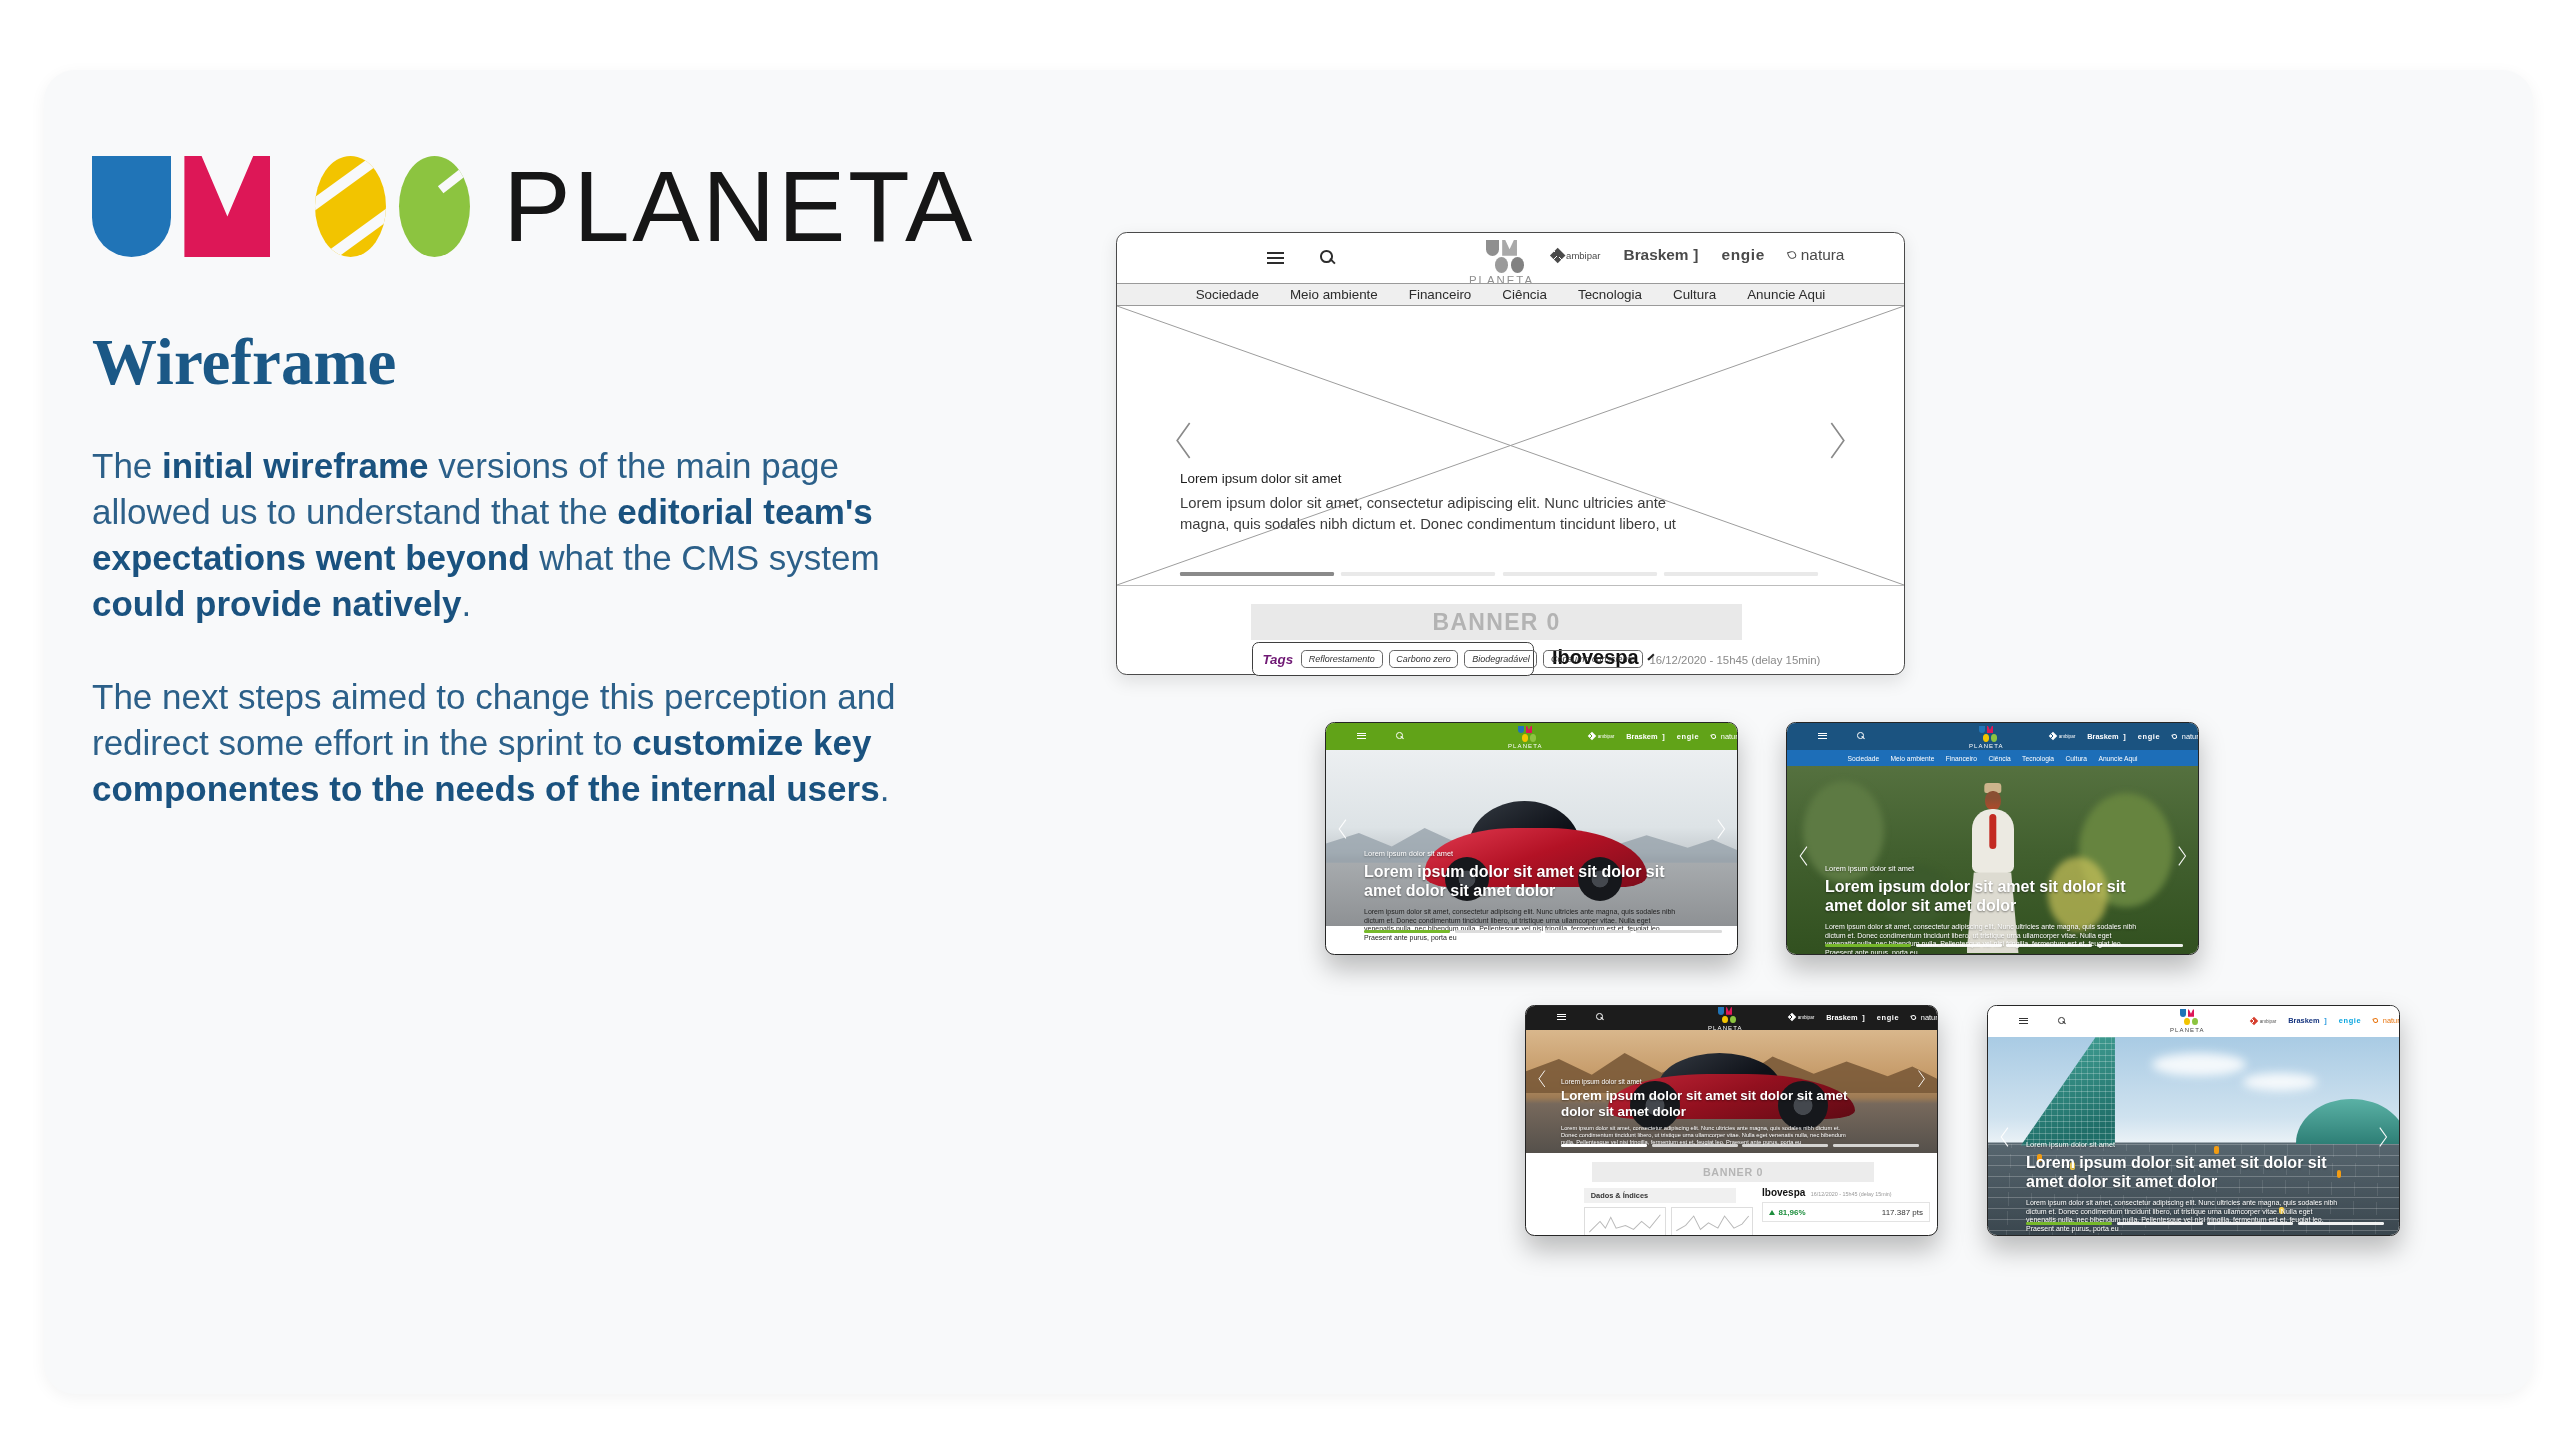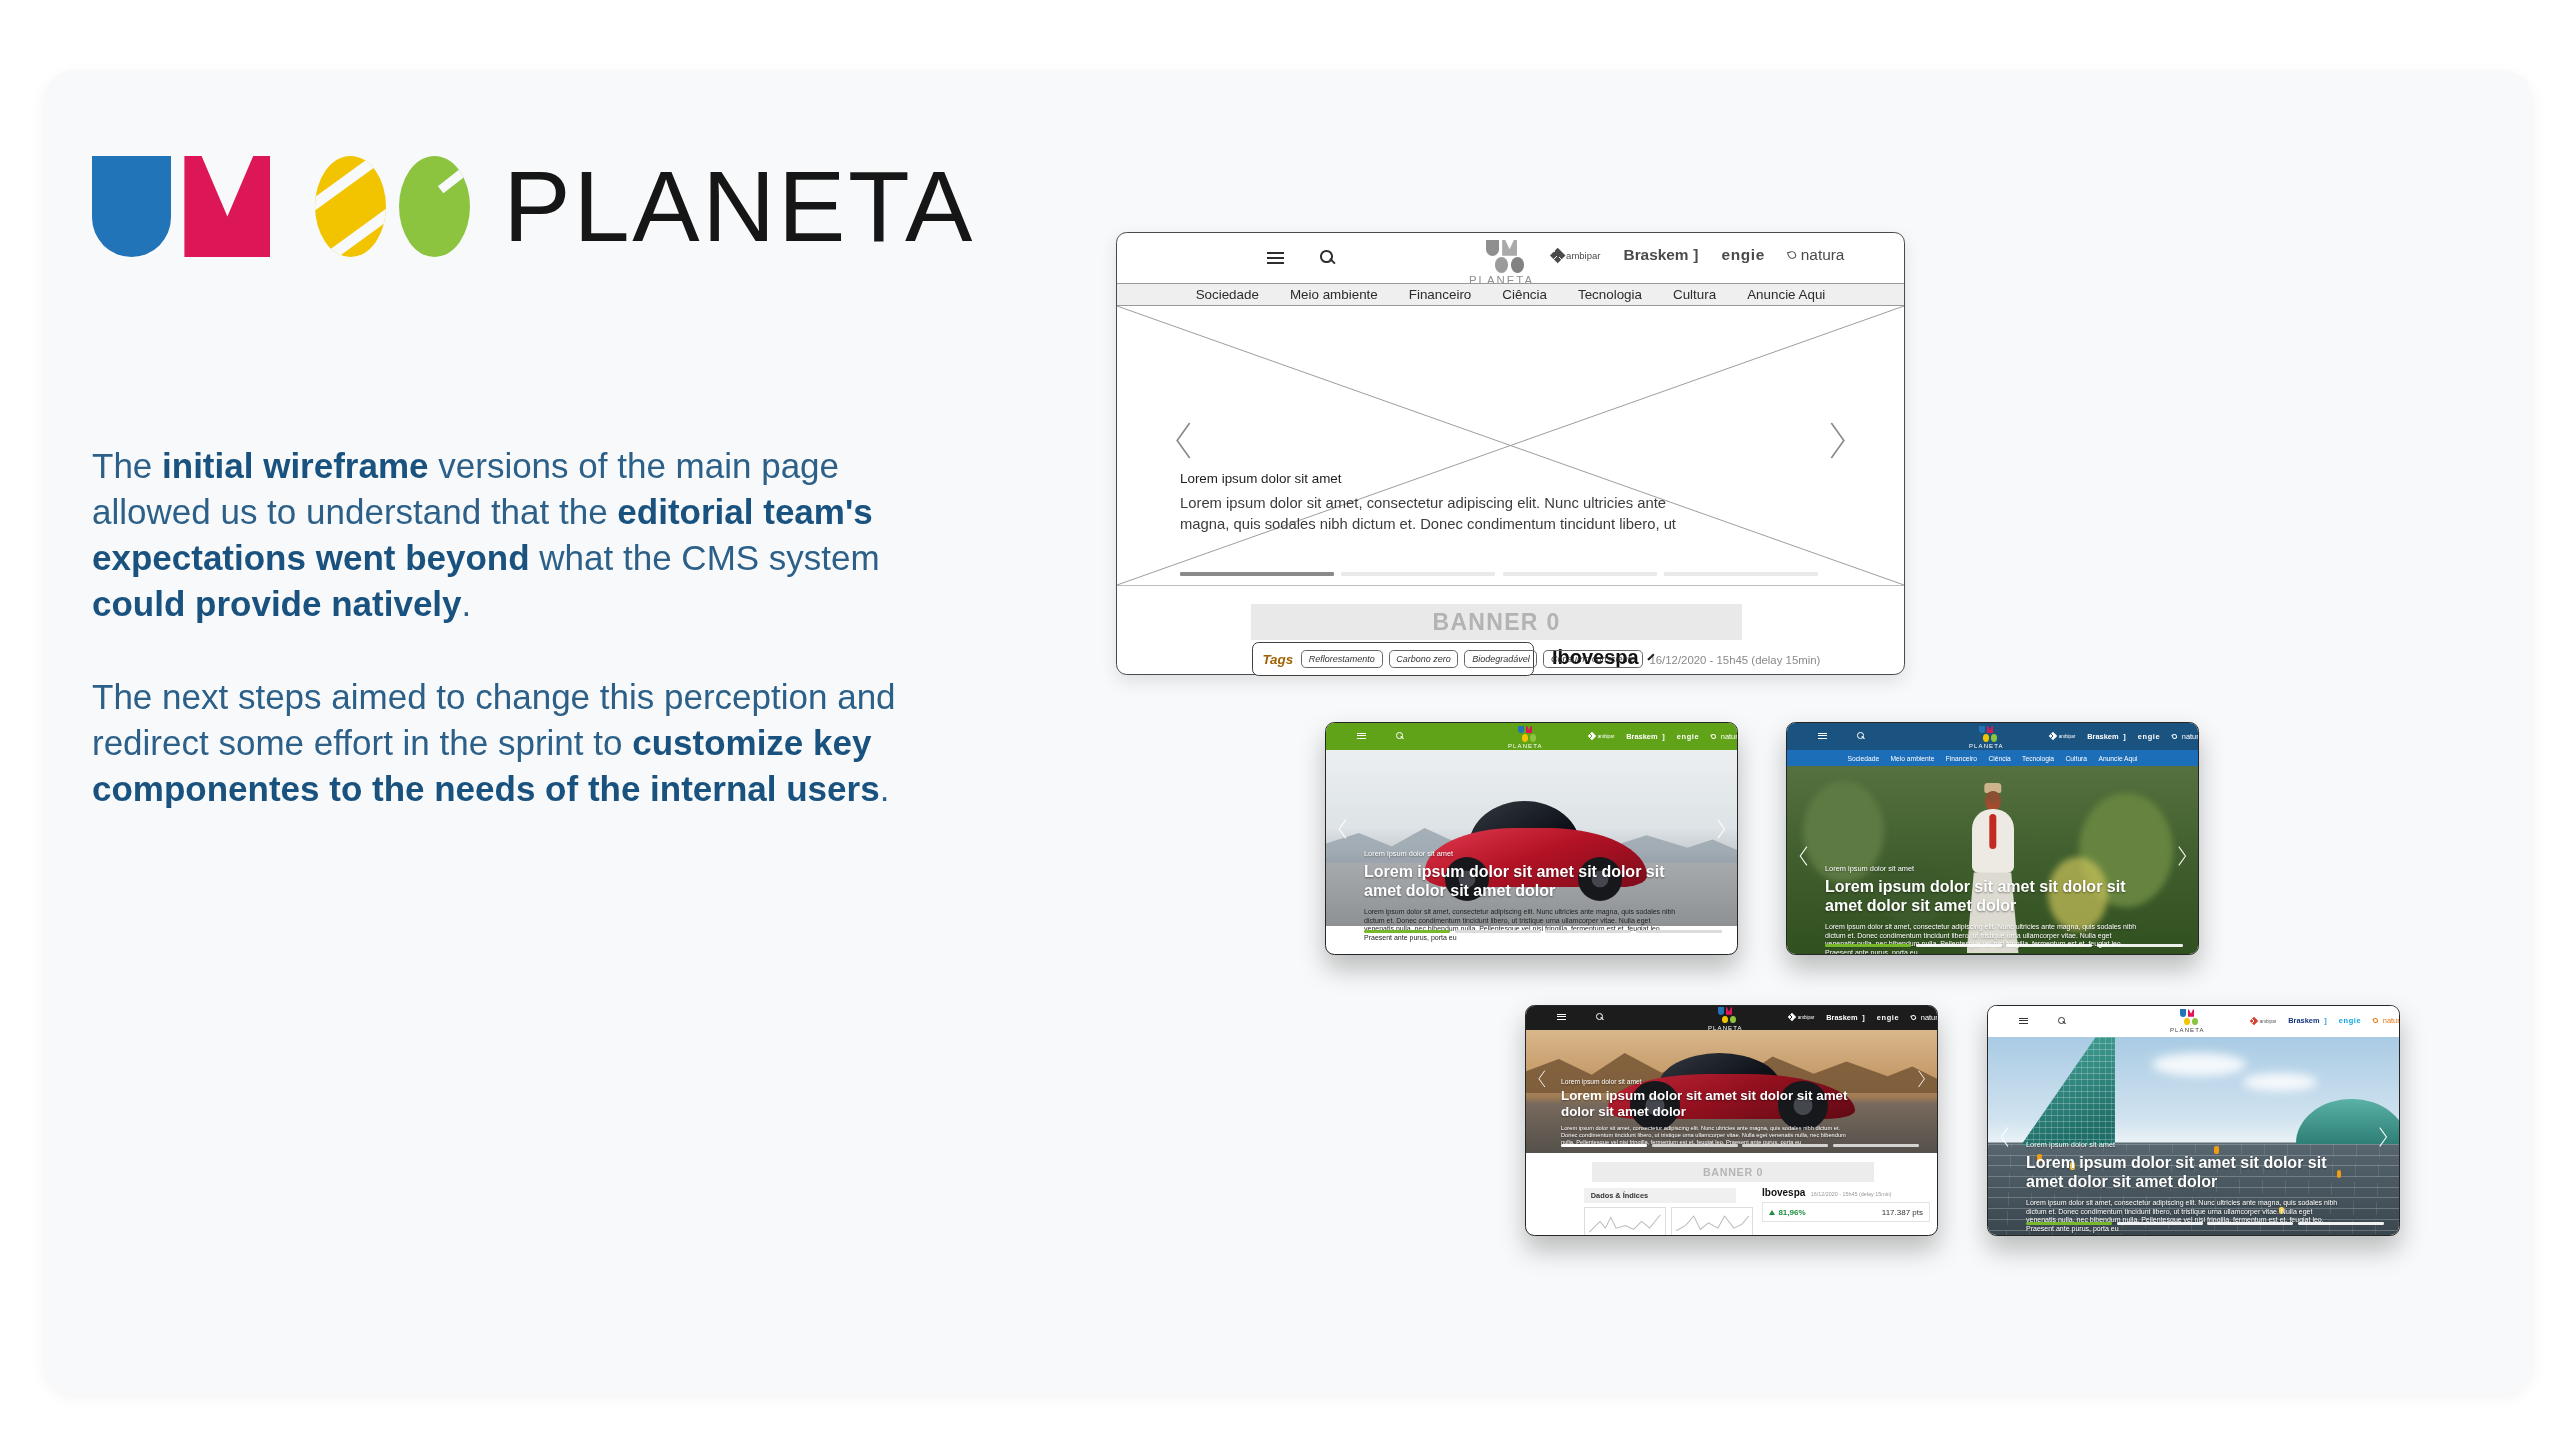--- a/index.html
+++ b/index.html
@@ -84,21 +84,21 @@
 .wf-chev{position:absolute;top:113px;color:#8a8a8a}
 .wf-copy{position:absolute;left:63px;top:165px;width:537px;color:#161616}
 .wf-kicker{font-size:13.4px;color:#1d1d1d;margin-bottom:6.7px}
 .wf-title{font-size:30px;font-weight:700;margin-bottom:23px;letter-spacing:0.1px}
 .wf-body{font-size:14.8px;line-height:21.5px;color:#3c3c3c;width:517px}
 .wf-bars{position:absolute;left:63px;top:266px;display:flex;gap:7.4px}
 .wf-bars b{display:block;width:154px;height:4px;background:#e9e9e9;border-radius:1.3px}
 .wf-bars b:first-child{background:#8a8a8a}
 .wf-banner{position:absolute;left:134px;top:371px;width:491px;height:36px;background:#e9e9e9;display:flex;align-items:center;justify-content:center;font-size:23px;font-weight:700;letter-spacing:1.3px;color:#b3b3b3}
 .wf-tags{position:absolute;left:135px;top:409px;width:282px;height:34px;background:#fff;border:1.3px solid #3f3f3f;border-radius:6.7px;display:flex;align-items:center;gap:6.7px;padding:0 9.4px;z-index:3}
-.wf-tags .lbl{font-style:italic;font-weight:700;font-size:13.4px;color:#a16207;margin-right:1.3px}
+.wf-tags .lbl{font-style:italic;font-weight:700;font-size:13.4px;color:#701a75;margin-right:1.3px}
 .wf-tags .pill{border:1px solid #666;border-radius:4.7px;font-size:9px;font-style:italic;color:#333;padding:2.7px 6.7px;white-space:nowrap}
 .wf-tags .chev-down{margin-left:auto}
 .wf-ibov{position:absolute;left:435px;top:413px;display:flex;align-items:baseline;gap:10.7px}
 .wf-ibov .t{font-size:20px;font-weight:700;color:#111}
 .wf-ibov .d{font-size:11.4px;color:#8a8a8a}
 
 
 .mock{position:absolute;width:413px;height:233px;border:1.3px solid #262626;border-radius:9.4px;overflow:hidden;background:#fff;box-shadow:0 13.4px 25.5px rgba(0,0,0,.25)}
 .m-head{position:absolute;left:0;right:0;top:0;z-index:5}
 .m-head .icon-menu{position:absolute;left:31px;top:10px}
@@ -176,20 +176,21 @@
 
     <div class="brand">
       <div class="b-u"></div>
       <div class="b-m"></div>
       <div class="b-gap"></div>
       <div class="b-s"></div>
       <div class="b-o"></div>
       <div class="b-word">PLANETA</div>
     </div>
 
+    <div class="h1">Wireframe</div>
     <div class="copy">
       <p><span>The </span><span class="b">initial wireframe</span><span> versions of the main page allowed us to understand that the </span><span class="b">editorial team's expectations went beyond</span><span> what the CMS system </span><span class="b">could provide natively</span><span>.</span></p>
       <p><span>The next steps aimed to change this perception and redirect some effort in the sprint to </span><span class="b">customize key componentes to the needs of the internal users</span><span>.</span></p>
     </div>
 
     <div class="wf">
       <div class="wf-head">
         <span class="icon-menu"></span>
         <span class="icon-search"></span>
         <div class="mlogo glogo">

